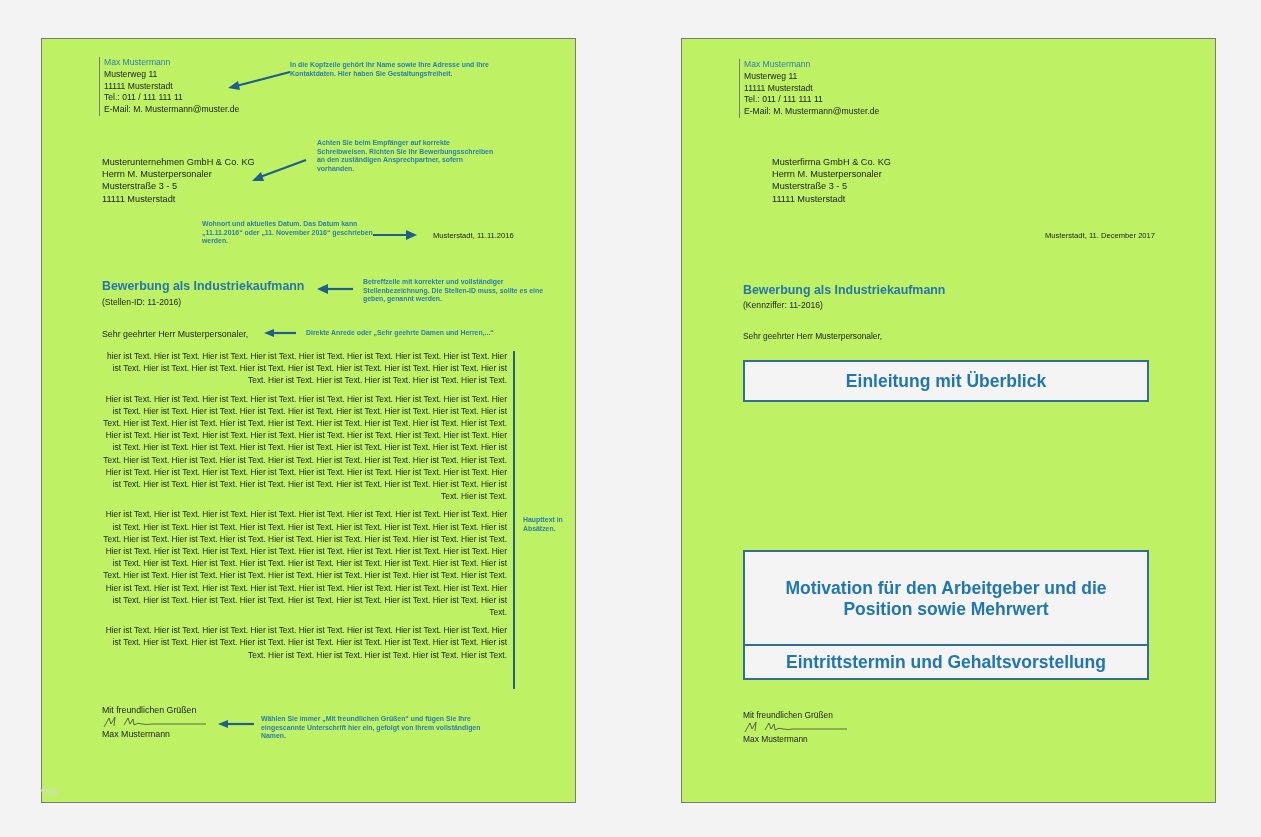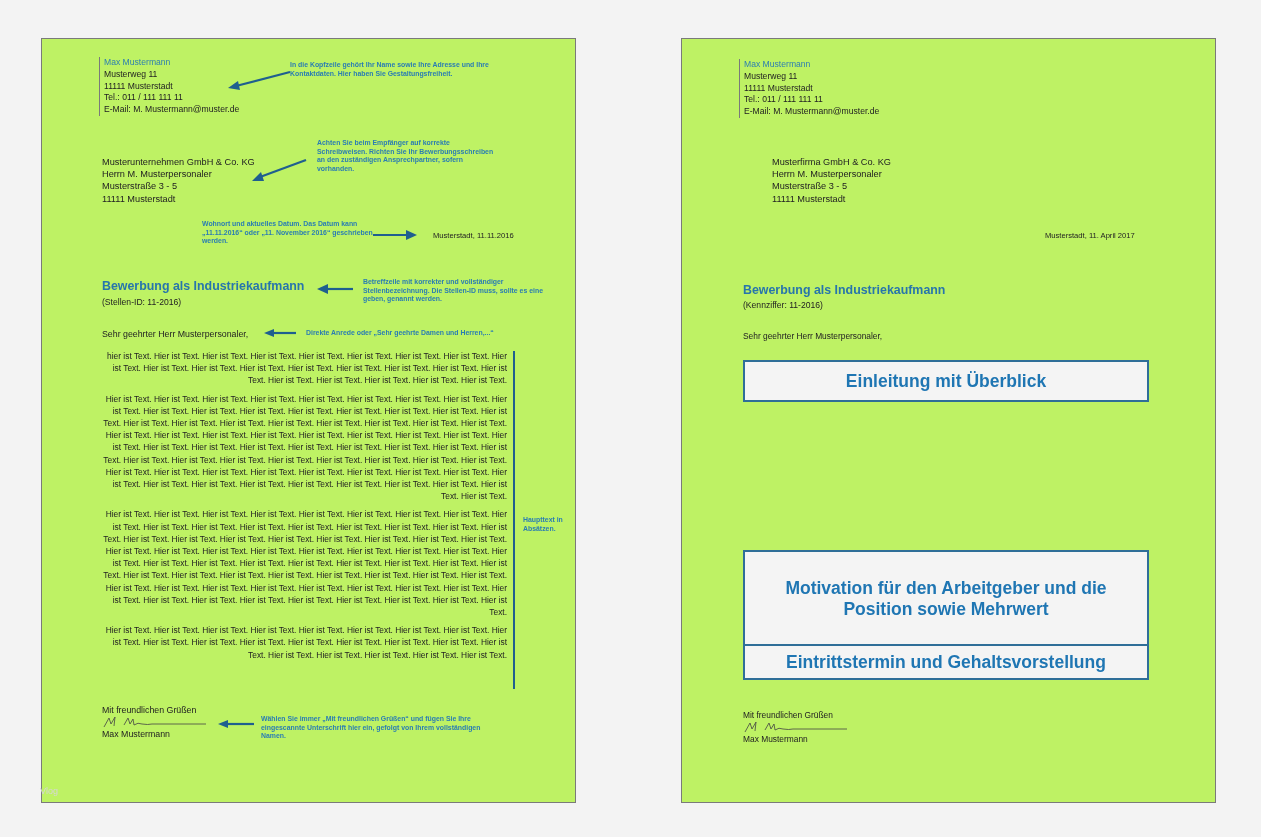--- a/index.html
+++ b/index.html
@@ -150,21 +150,21 @@
     <div>E-Mail: M. Mustermann@muster.de</div>
   </div>
 
   <div class="abs recipient" style="left:74px; top:117px;margin-left:16px;">
     <div>Musterfirma GmbH &amp; Co. KG</div>
     <div>Herrn M. Musterpersonaler</div>
     <div>Musterstraße 3 - 5</div>
     <div>11111 Musterstadt</div>
   </div>
 
-  <div class="abs date" style="left:363px; top:192px;">Musterstadt, 11. April 2017</div>
+  <div class="abs date" style="left:363px; top:192px;">Musterstadt, 11. December 2017</div>
 
   <div class="abs subject" style="left:61px; top:244px;">Bewerbung als Industriekaufmann</div>
   <div class="abs subline" style="left:61px; top:261px;">(Kennziffer: 11-2016)</div>
 
   <div class="abs salutation" style="left:61px; top:292px; font-size:8.4px;">Sehr geehrter Herr Musterpersonaler,</div>
 
   <div class="section-box" style="top:321px; height:42px;">Einleitung mit Überblick</div>
   <div class="section-box" style="top:511px; height:97px;">Motivation für den Arbeitgeber und die Position sowie Mehrwert</div>
   <div class="section-box" style="top:605px; height:32px;">Eintrittstermin und Gehaltsvorstellung</div>
 

